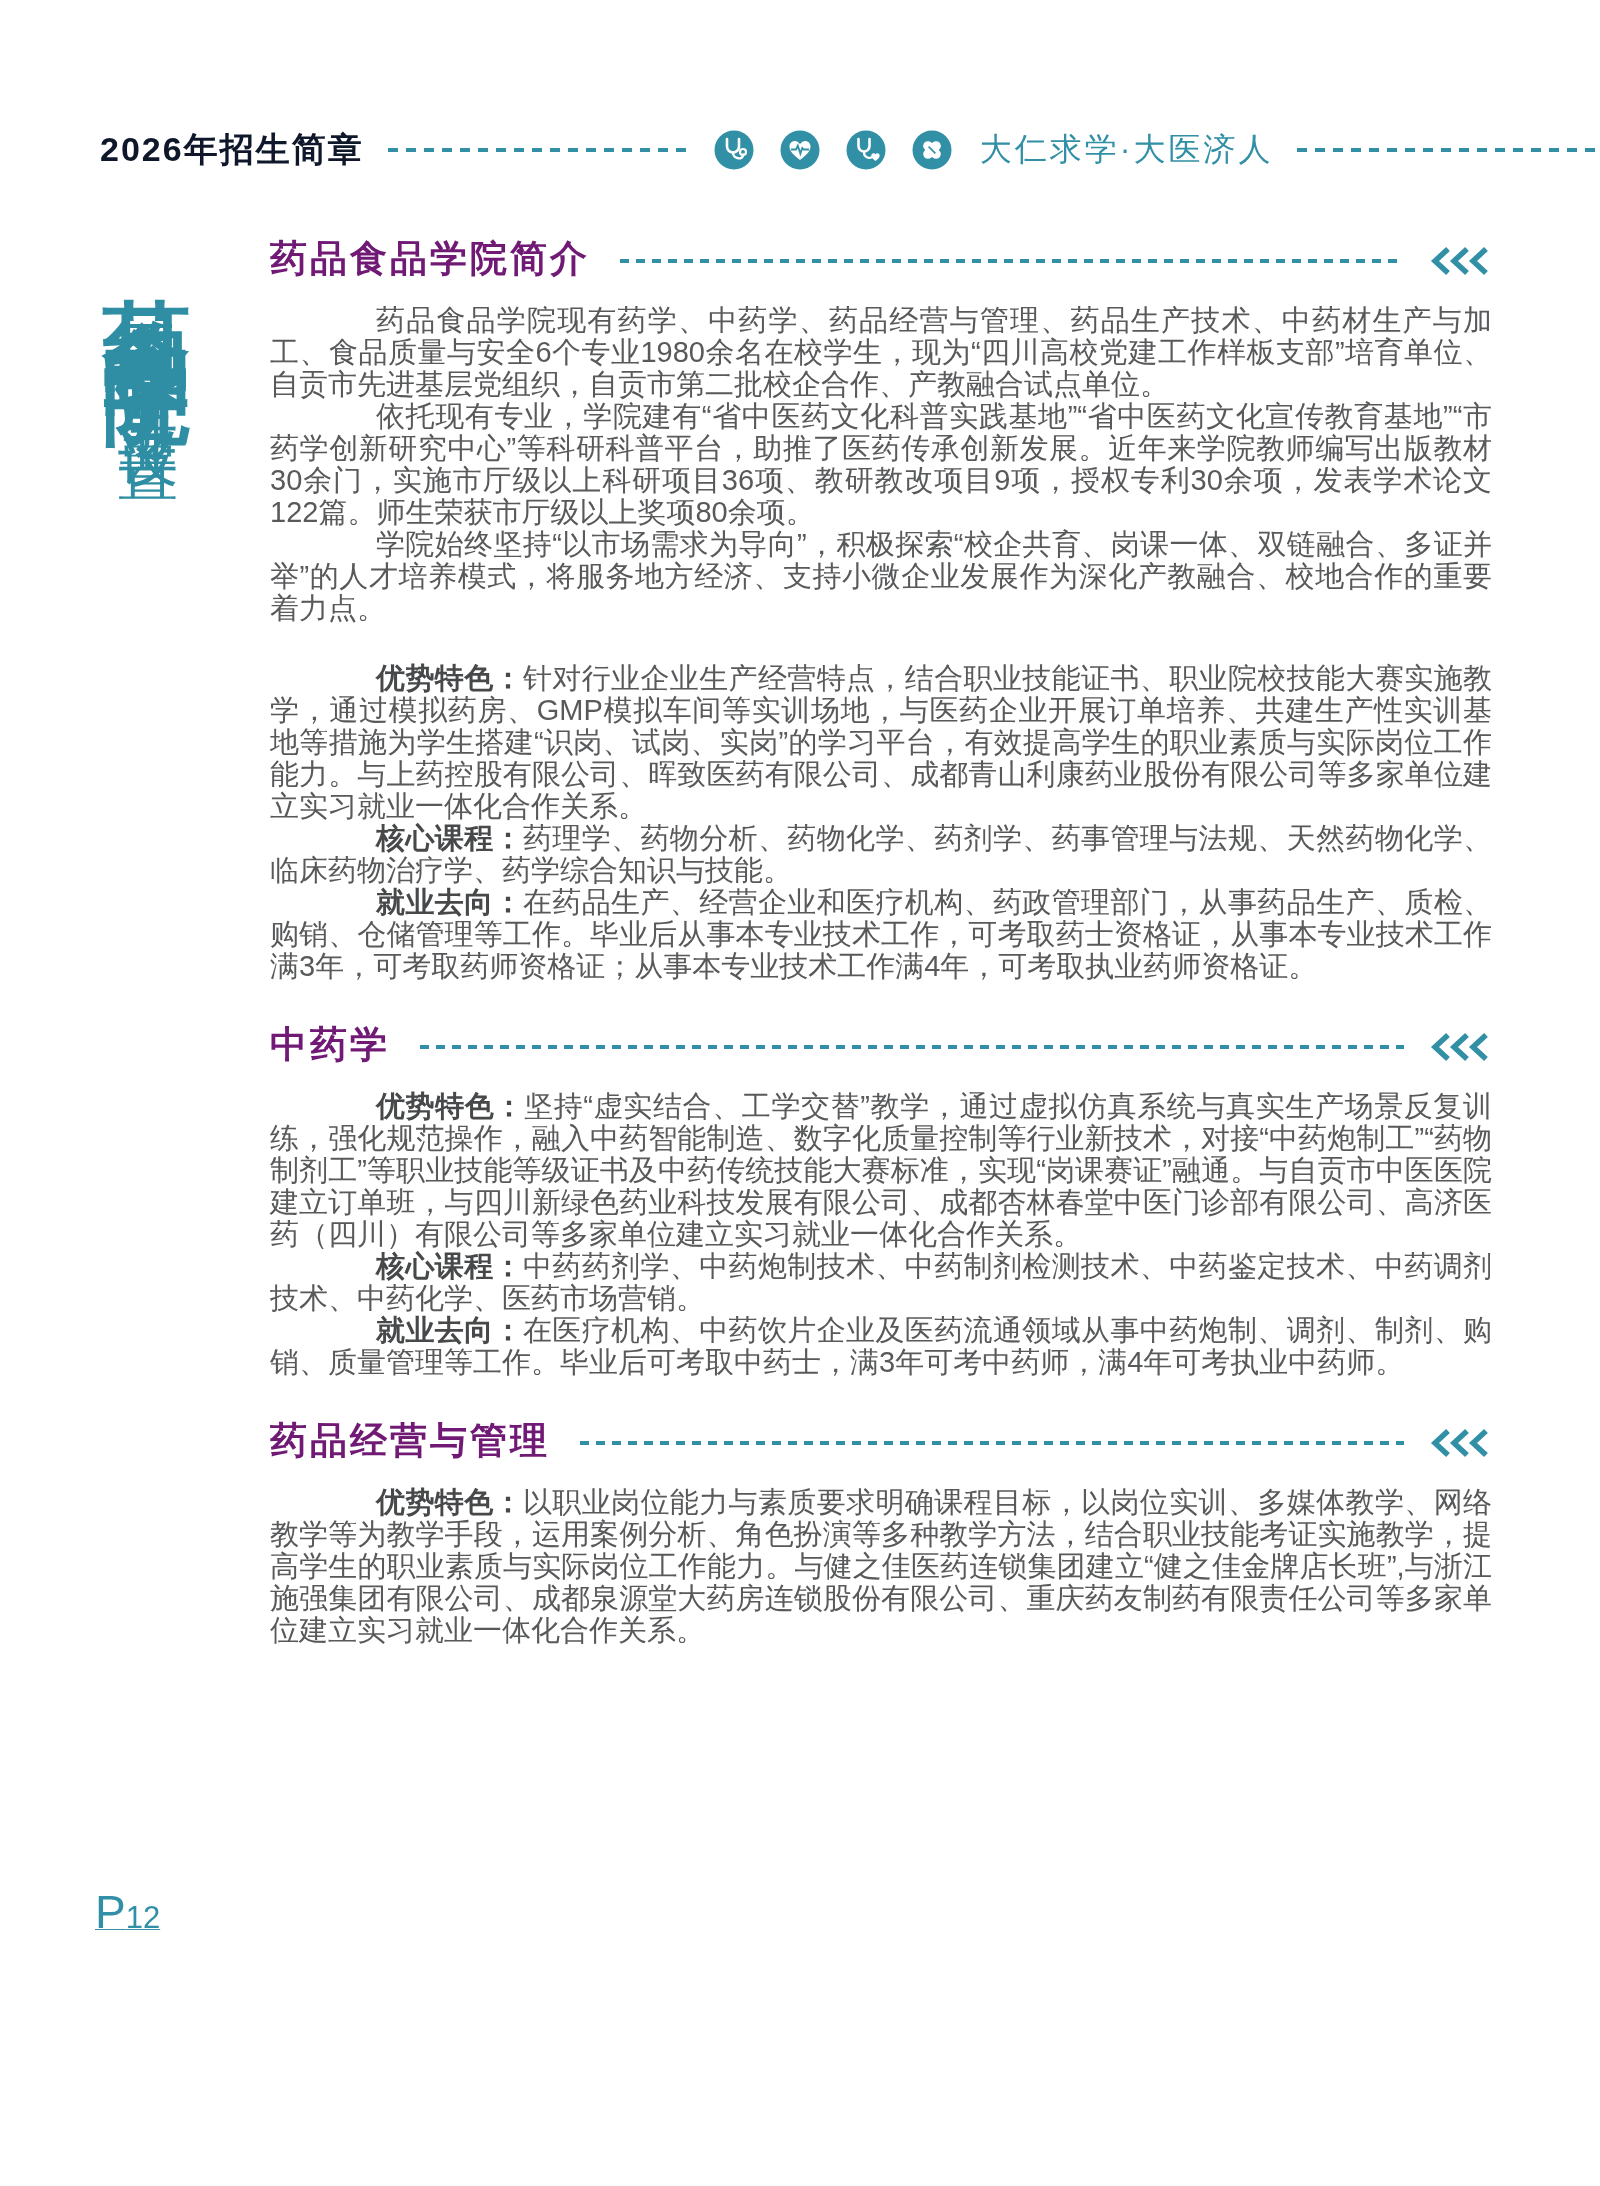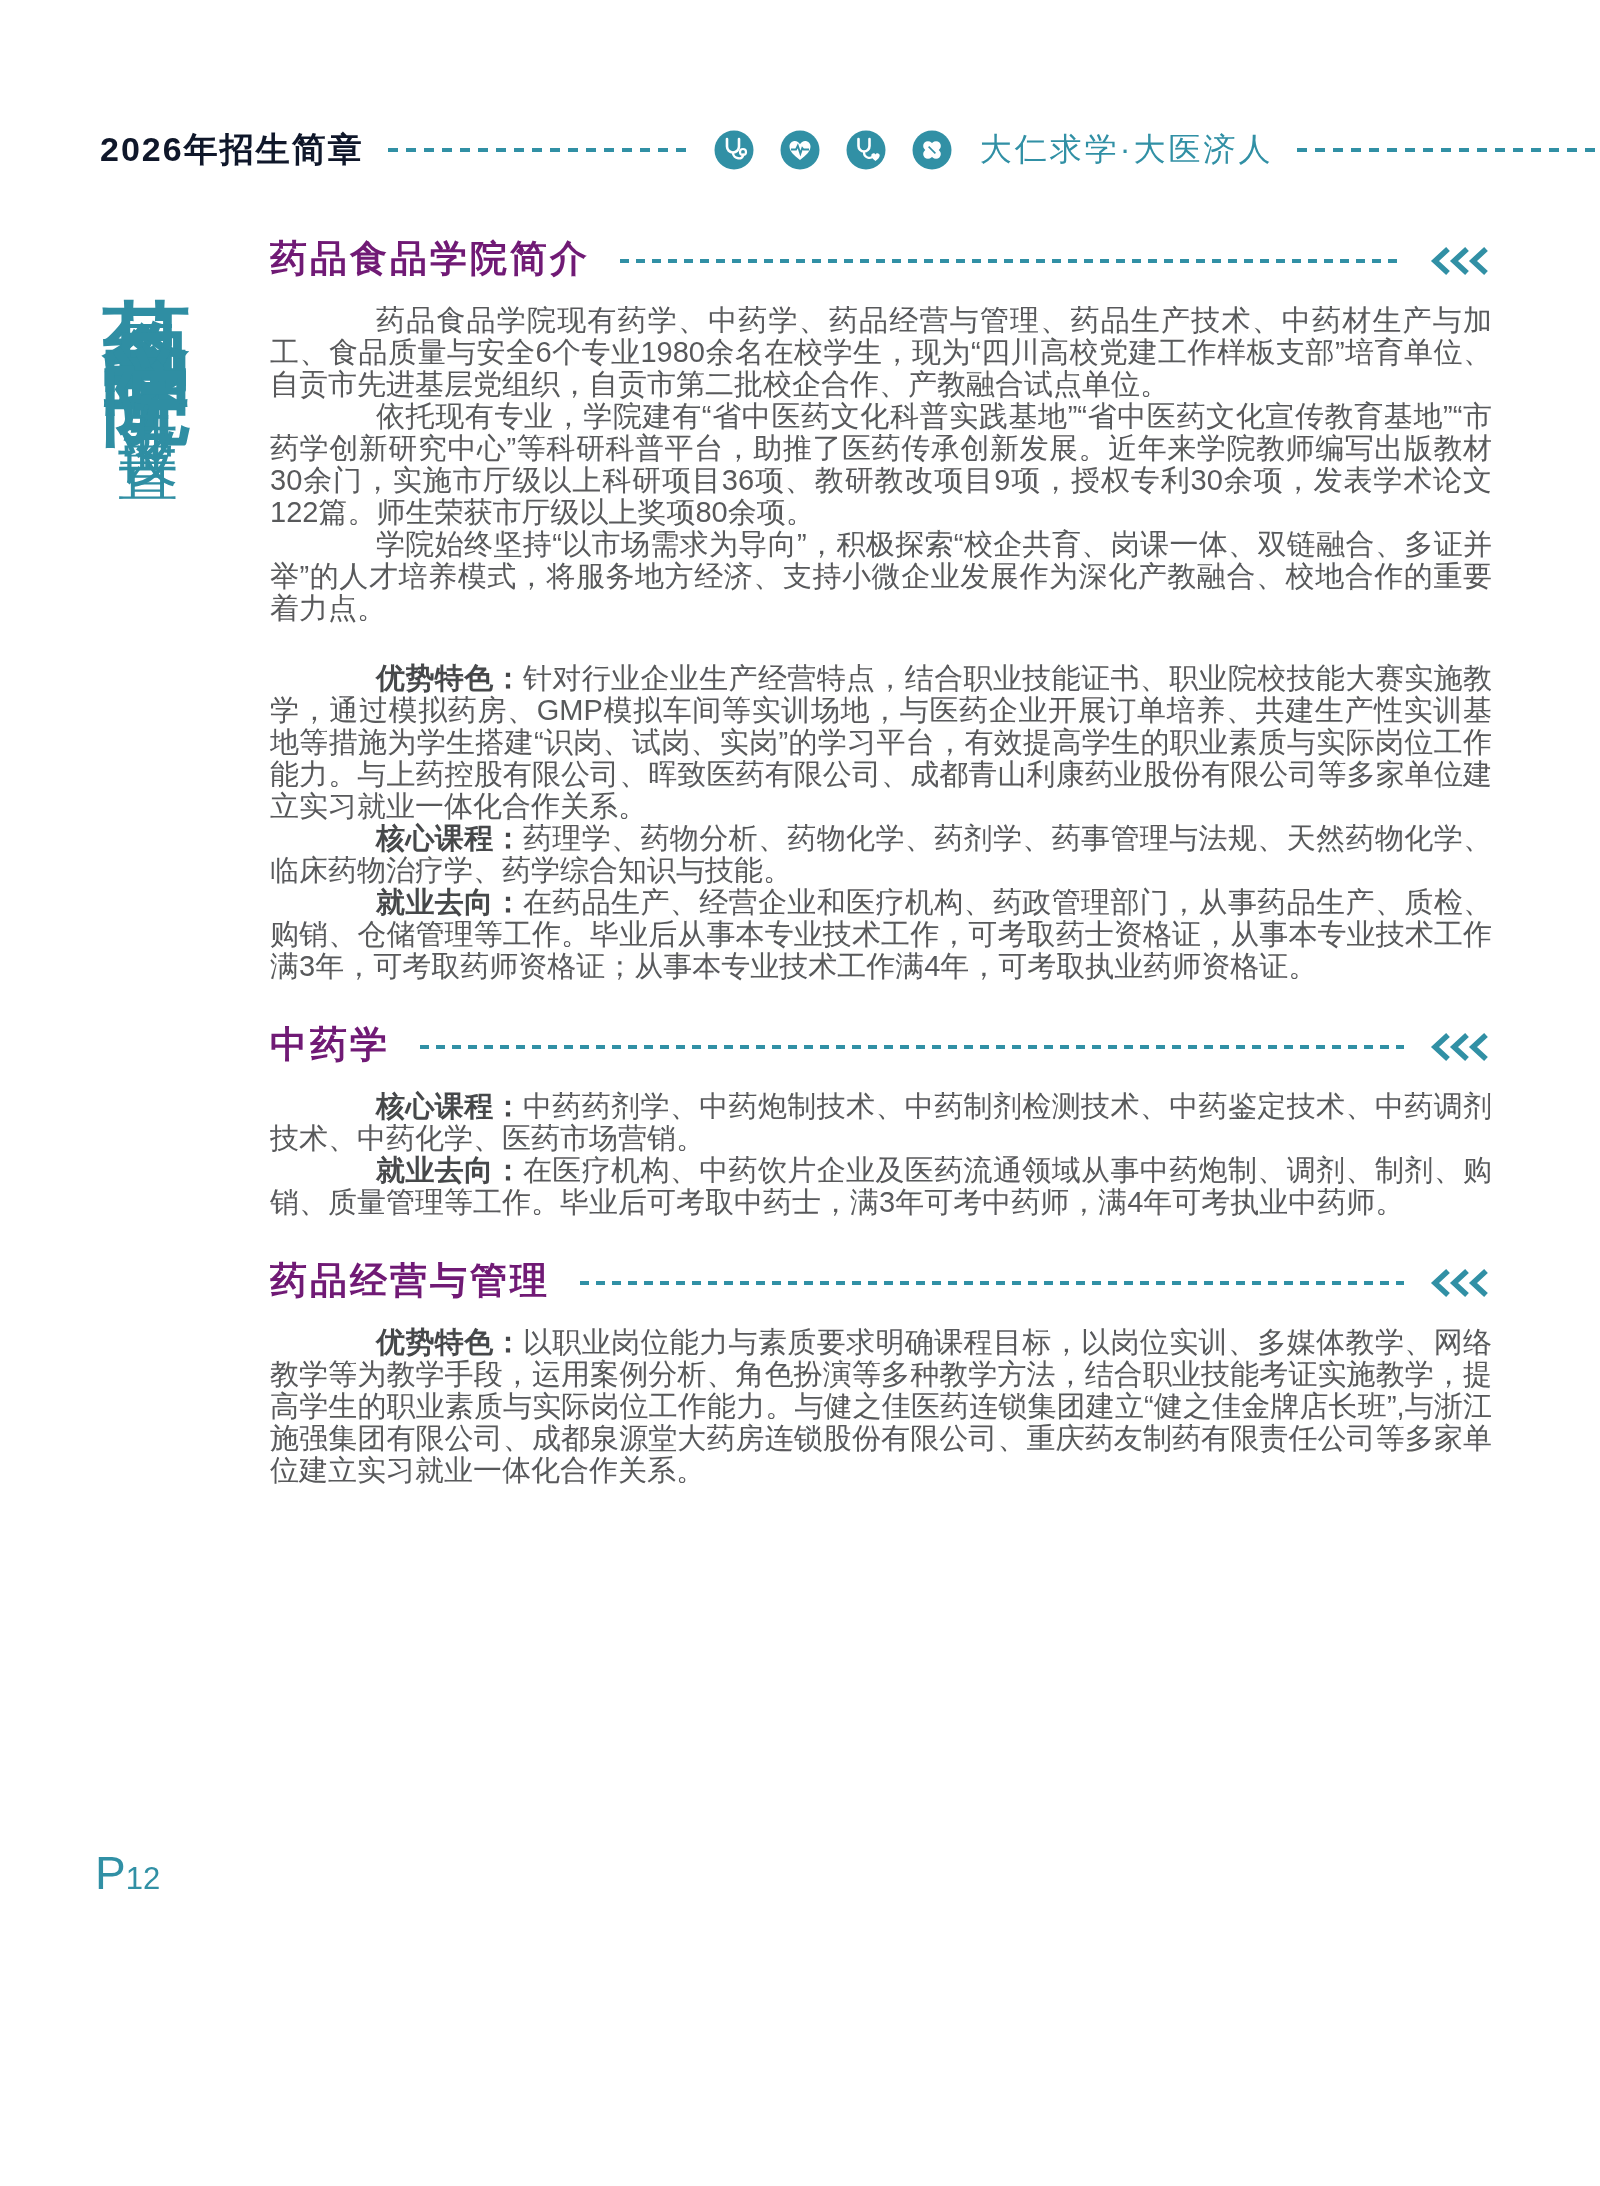--- a/index.html
+++ b/index.html
@@ -66,21 +66,21 @@
   }
   .chevrons { width:62px; height:30px; flex:0 0 auto; margin-top:4px; }
 
   .para {
     font-size:29px; line-height:32px; text-align:justify;
     text-indent:2em; color:#58595B;
   }
   .plabel { font-weight:700; color:#46484A;margin-left:48px; }
 
   
-  .footer { position:absolute; left:95px; top:1846px; color:#3190A5; }
+  .footer { position:absolute; left:95px; top:1885px; color:#3190A5;text-decoration:underline; }
   .footer .p-big { font-size:46px; font-weight:500; }
   .footer .p-num { font-size:31px; font-weight:500; }
 </style>
 </head>
 <body>
 
 <div class="page">
 
   <div class="header">
     <span class="header-title">2026年招生简章</span>
@@ -160,20 +160,21 @@
     <div class="section">
       <div class="section-header">
         <span class="section-title">中药学</span>
         <span class="section-dashes"></span>
         <svg class="chevrons" viewBox="0 0 62 30">
           <polyline points="18,3 5,15 18,27" fill="none" stroke="#3190A5" stroke-width="5.5"></polyline>
           <polyline points="37,3 24,15 37,27" fill="none" stroke="#3190A5" stroke-width="5.5"></polyline>
           <polyline points="56,3 43,15 56,27" fill="none" stroke="#3190A5" stroke-width="5.5"></polyline>
         </svg>
       </div>
+      <p class="para"><b class="plabel">优势特色：</b><span>坚持“虚实结合、工学交替”教学，通过虚拟仿真系统与真实生产场景反复训练，强化规范操作，融入中药智能制造、数字化质量控制等行业新技术，对接“中药炮制工”“药物制剂工”等职业技能等级证书及中药传统技能大赛标准，实现“岗课赛证”融通。与自贡市中医医院建立订单班，与四川新绿色药业科技发展有限公司、成都杏林春堂中医门诊部有限公司、高济医药（四川）有限公司等多家单位建立实习就业一体化合作关系。</span></p>
       <p class="para"><b class="plabel">核心课程：</b><span>中药药剂学、中药炮制技术、中药制剂检测技术、中药鉴定技术、中药调剂技术、中药化学、医药市场营销。</span></p>
       <p class="para"><b class="plabel">就业去向：</b><span>在医疗机构、中药饮片企业及医药流通领域从事中药炮制、调剂、制剂、购销、质量管理等工作。毕业后可考取中药士，满3年可考中药师，满4年可考执业中药师。</span></p>
     </div>
 
     <div class="section">
       <div class="section-header">
         <span class="section-title">药品经营与管理</span>
         <span class="section-dashes"></span>
         <svg class="chevrons" viewBox="0 0 62 30">
           <polyline points="18,3 5,15 18,27" fill="none" stroke="#3190A5" stroke-width="5.5"></polyline>

